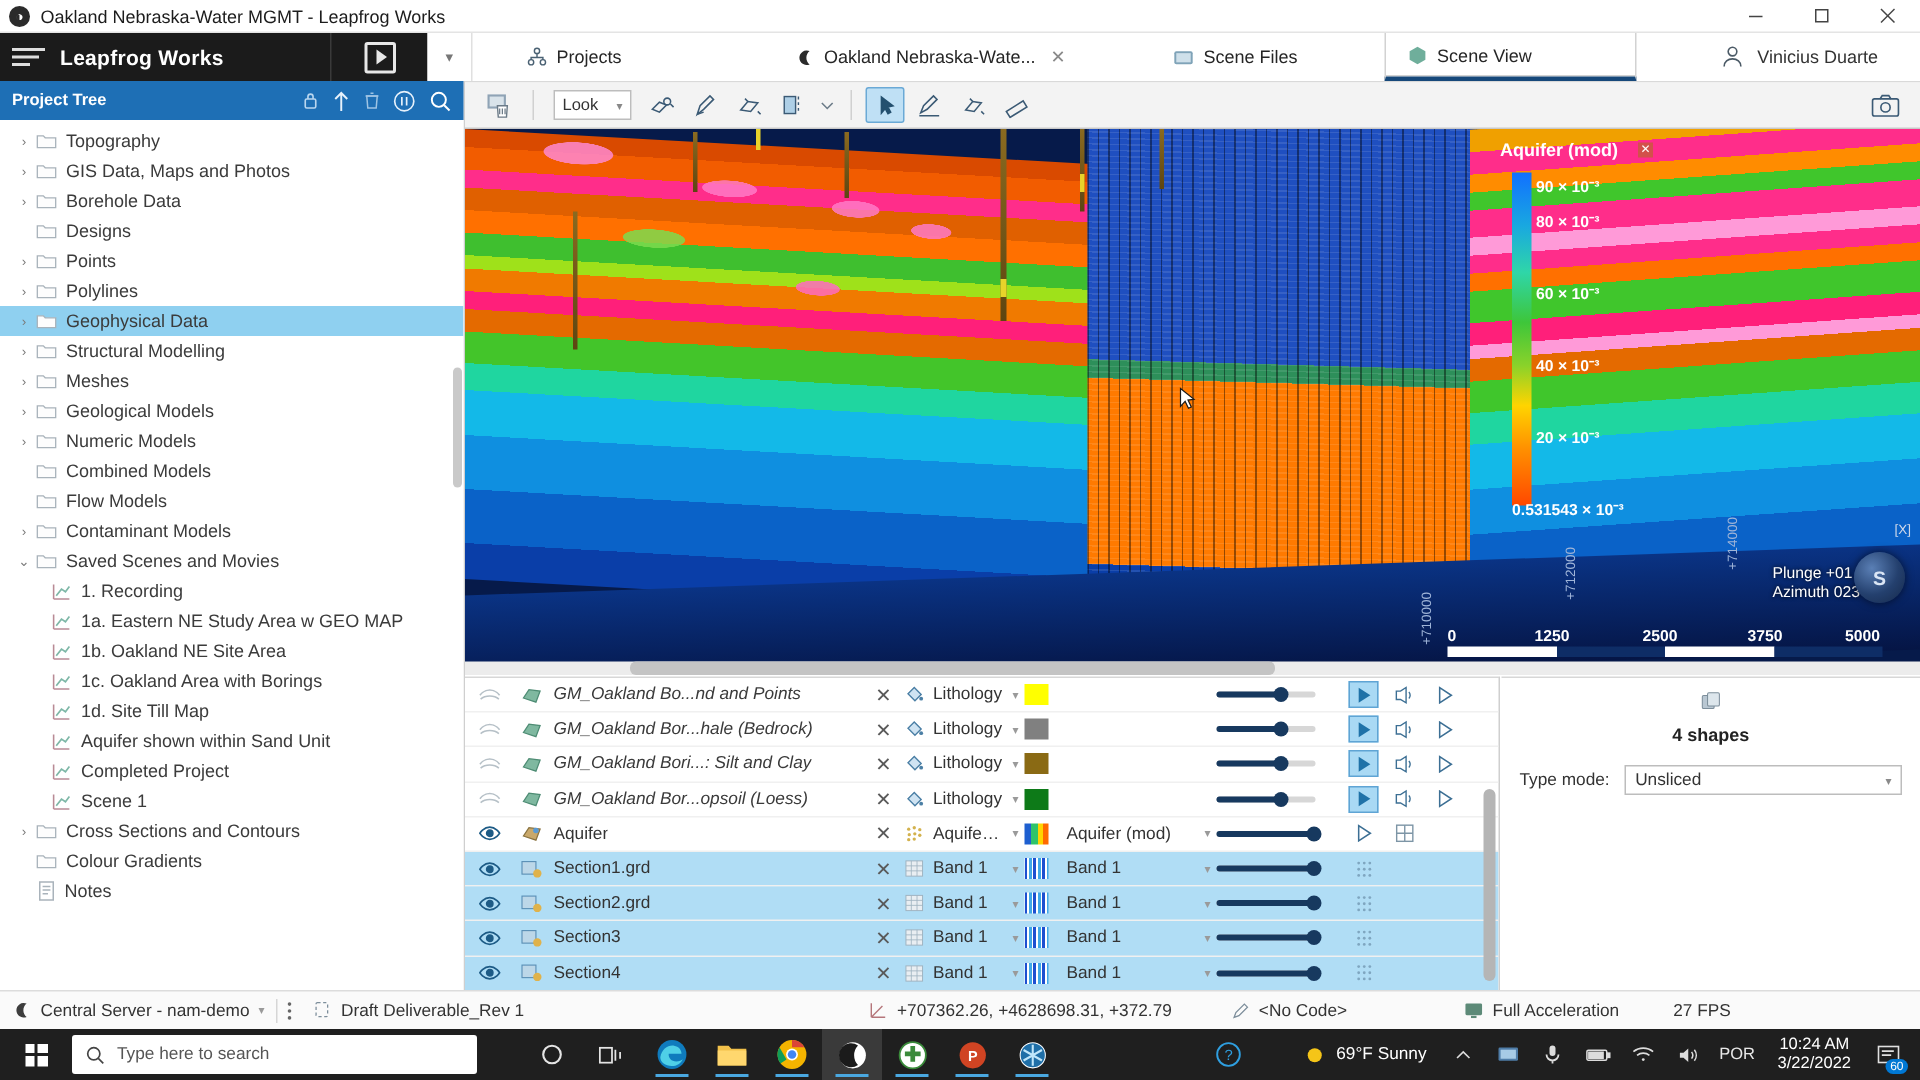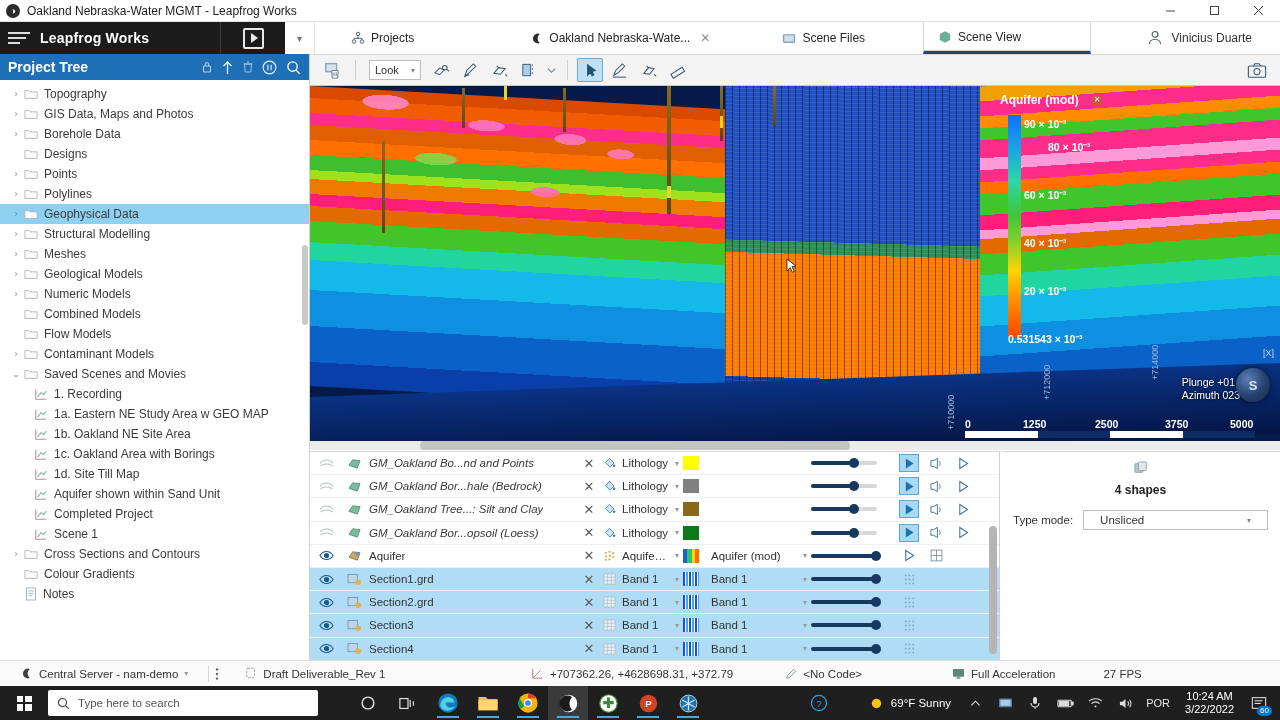--- a/index.html
+++ b/index.html
@@ -89,21 +89,21 @@
   
   .ic { display:inline-flex; align-items:center; justify-content:center; flex:none; }
 
   
   .tree-panel {
     position:absolute; left:0; top:54px; width:310px; height:606px;
     background:#ffffff; border-right:1px solid #cfcfcf;
   }
   .tree-header {
     height:26px; background:#1e6fb5; color:#fff;
-    display:flex; align-items:center; padding:0 8px; font-size:14px; font-weight:bold;
+    display:flex; align-items:center; padding:0 8px; font-size:11px; font-weight:bold;
   }
   .th-actions { margin-left:auto; display:flex; align-items:center; gap:9px; }
   .th-actions .ic { color:#cfe3f5; }
   .tree-body { height:580px; overflow:hidden; padding-top:4px; background:#fff; position:relative;}
   .trow {
     height:20px; display:flex; align-items:center; font-size:12px; color:#3b3b3b;
     padding-left:8px; white-space:nowrap;
   }
   .trow.sel { background:#8fd0f0; }
   .tw { width:16px; display:flex; align-items:center; justify-content:center; color:#7b7b7b; font-size:9px; flex:none; }
@@ -318,31 +318,31 @@
   
   .props {
     position:absolute; left:1001px; top:451px; width:279px; height:209px; background:#fff;
     border-top:1px solid #d7d7d7; padding:9px 12px;
   }
   .props .ph { display:flex; align-items:center; gap:8px; font-size:12px; font-weight:bold; color:#222;flex-direction:column;}
   .props .prow { display:flex; align-items:center; gap:10px; margin-top:13px; }
   .props .plabel { font-size:11.5px; color:#333; }
   .sel-box {
     flex:1; height:20px; border:1px solid #bdbdbd; background:#fff;
-    display:flex; align-items:center; padding:0 16px; font-size:11.5px; color:#333;
+    display:flex; align-items:center; padding:0 6px; font-size:11.5px; color:#333;
   }
   .sel-box .car { margin-left:auto; font-size:8px; color:#8a8a8a; }
 
   
   .statusbar {
     position:absolute; left:0; top:660px; width:1280px; height:26px;
     background:#fafafa; border-top:1px solid #dcdcdc;
     display:flex; align-items:center; font-size:11.5px; color:#333;
   }
-  .sb-item { display:flex; align-items:center; gap:6px; padding:0 20px; height:26px; white-space:nowrap; }
+  .sb-item { display:flex; align-items:center; gap:6px; padding:0 8px; height:26px; white-space:nowrap; }
   .sb-div { width:1px; height:16px; background:#d6d6d6; }
   .sb-grow { flex:1; }
 
   
   .taskbar {
     position:absolute; left:0; top:686px; width:1280px; height:34px;
     background:#1f1f1f; display:flex; align-items:center;
   }
   .winlogo { width:48px; height:34px; display:flex; align-items:center; justify-content:center; }
   .wl { width:15px; height:15px; display:grid; grid-template-columns:1fr 1fr; grid-template-rows:1fr 1fr; gap:2px; }
@@ -792,21 +792,21 @@
           </svg>
       </div>
     </div>
 
     <div class="legend-aquifer">
       <div class="ltitle">Aquifer (mod)</div>
       <div class="legend-close" style="left:92px; top:2px;">✕</div>
       <div class="cbar"></div>
       <div class="cb-ticks">
         <div class="cb-tick" style="top:10px;">90 × 10⁻³</div>
-        <div class="cb-tick" style="top:33px;margin-left:24px;">80 × 10⁻³</div>
+        <div class="cb-tick" style="top:33px;">80 × 10⁻³</div>
         <div class="cb-tick" style="top:81px;">60 × 10⁻³</div>
         <div class="cb-tick" style="top:129px;">40 × 10⁻³</div>
         <div class="cb-tick" style="top:177px;">20 × 10⁻³</div>
         <div class="cb-tick" style="top:225px; left:-16px;">0.531543 × 10⁻³</div>
       </div>
     </div>
 
     <div class="axis-lbl" style="left:646px; bottom:20px;">+710000</div>
     <div class="axis-lbl" style="left:742px; bottom:50px;">+712000</div>
     <div class="axis-lbl" style="left:850px; bottom:70px;">+714000</div>
@@ -960,21 +960,21 @@
               <path d="M1 5.5S3.6 1.8 8 1.8s7 3.7 7 3.7"></path>
               <path d="M1.5 8.2S4 6 8 6s6.5 2.2 6.5 2.2"></path>
             </svg>
           </span>
           <span class="c-name">
             <span class="ic">
               <svg width="15" height="13" viewBox="0 0 16 14">
                 <path d="M2 9l4-6 8 1-3 8z" fill="#7fb8a0" stroke="#4e8c74" stroke-width=".9"></path>
               </svg>
             </span>
-            <span class="nm ital">GM_Oakland Tree...: Silt and Clay</span>
+            <span class="nm ital">GM_Oakland Bori...: Silt and Clay</span>
           </span>
           <span class="c-x">✕</span>
           <span class="c-f1">
             <span class="ic">
               <svg width="13" height="12" viewBox="0 0 14 13" fill="none" stroke="#4b7fa5" stroke-width="1">
                 <path d="M7 1.5L12 6.5 7.5 11 2.5 6z" fill="#cfe3f2"></path>
                 <circle cx="12" cy="9.5" r="1.4" fill="#4b7fa5" stroke="none"></circle>
               </svg>
             </span>
             <span class="t">Lithology</span>

